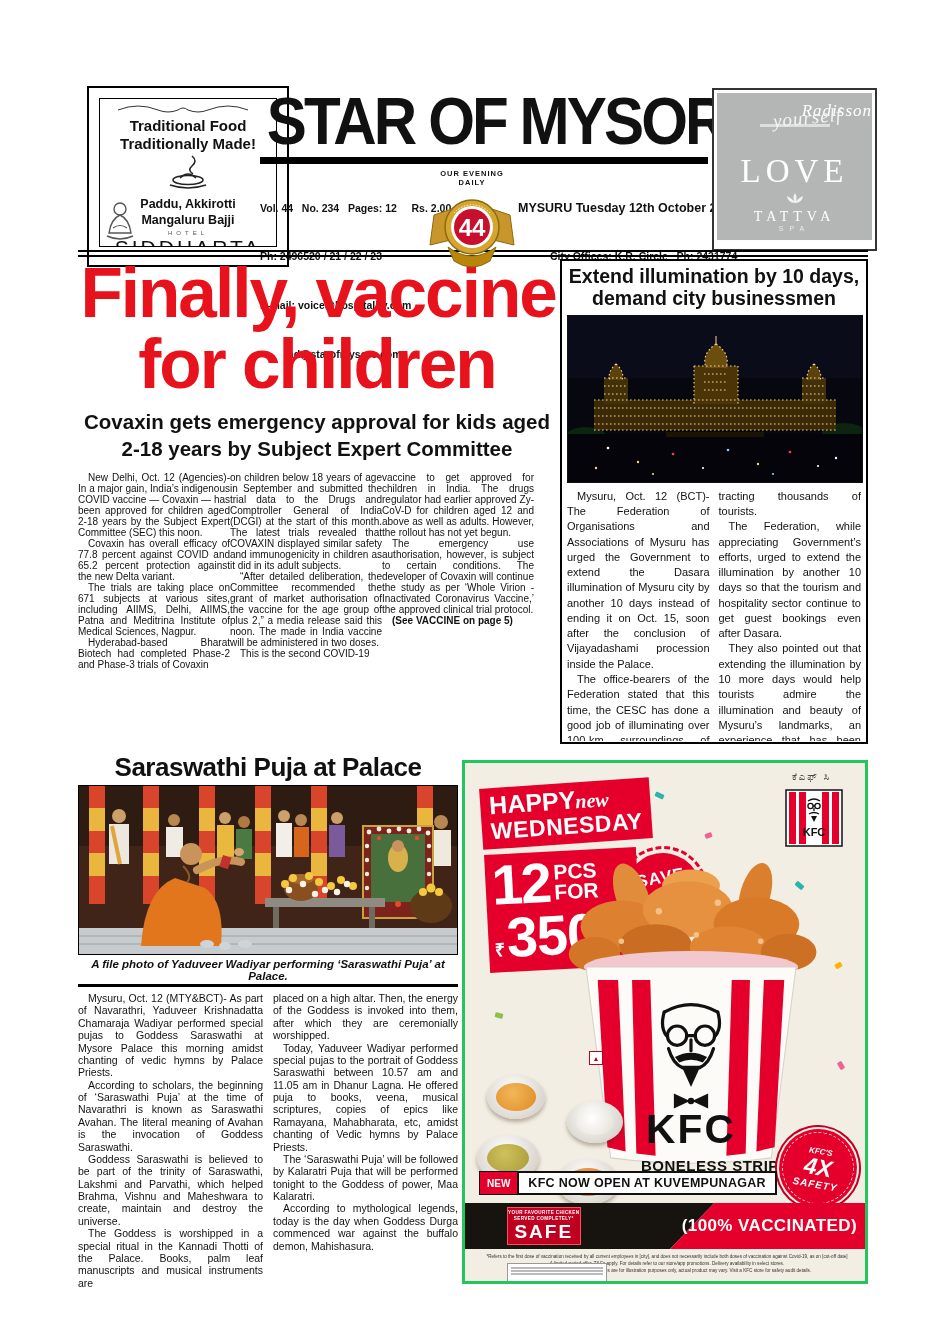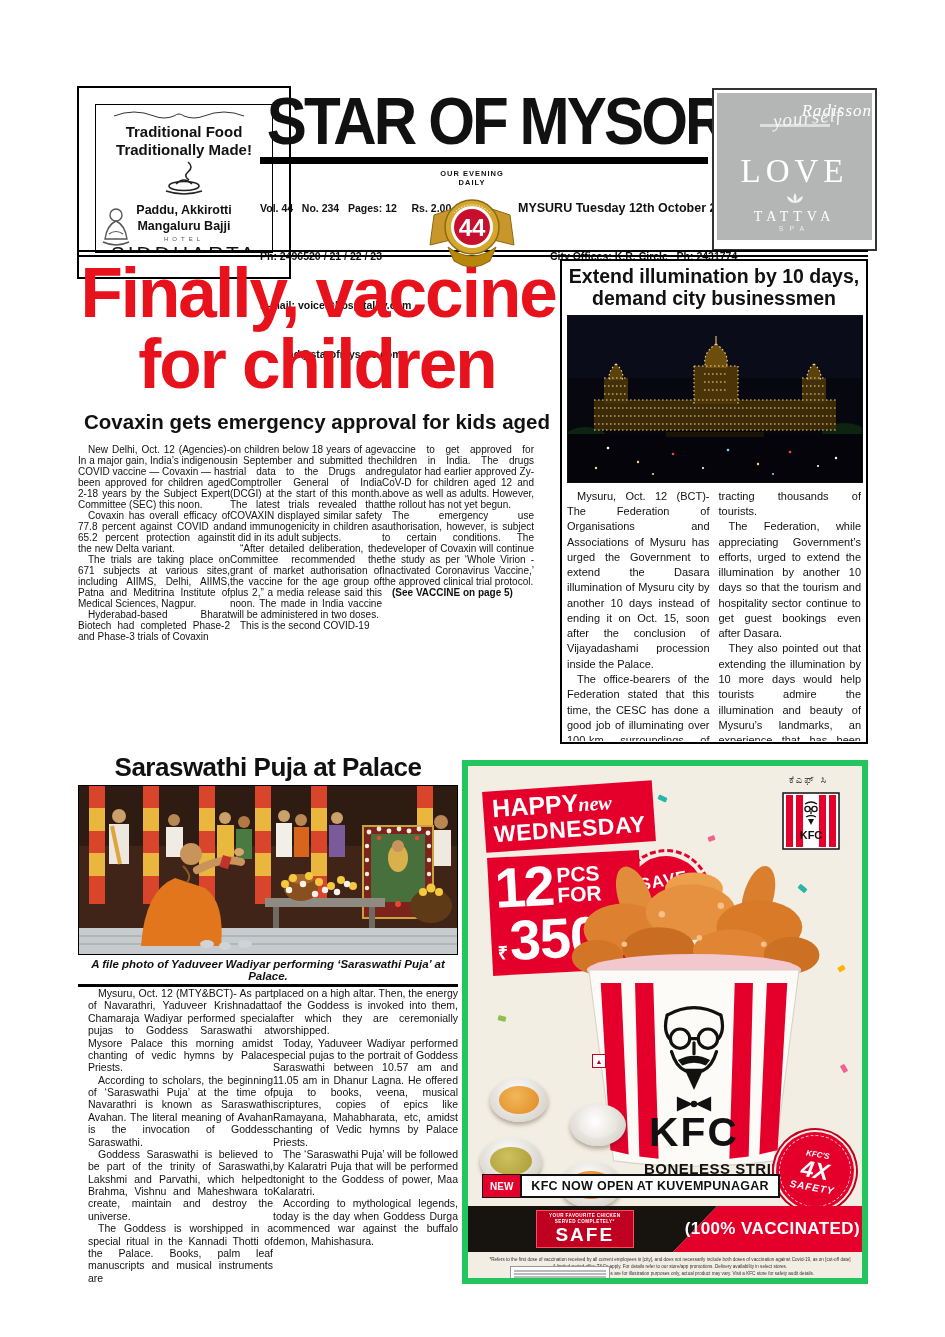--- a/index.html
+++ b/index.html
@@ -1,18 +1,18 @@
 <!DOCTYPE html>
 <html><head>
 <meta charset="utf-8">
 <style>
   html,body{margin:0;padding:0;background:#e9e9e9;}
   .page{position:relative;width:945px;height:1337px;background:#ffffff;margin:0 auto;
         font-family:"Liberation Sans",sans-serif;color:#111;overflow:hidden;}
-  #siddharta{position:absolute;left:77px;top:86px;width:178px;height:157px;border:2px solid #000;padding:16px;}
+  #siddharta{position:absolute;left:87px;top:86px;width:178px;height:157px;border:2px solid #000;padding:10px;}
   #siddharta .inner{border:1px solid #000;height:147px;text-align:center;position:relative;overflow:hidden;}
   .sid-flourish{height:8px;margin-top:2px;}
   .sid-tag{font-size:15px;font-weight:bold;line-height:1.12;margin-top:1px;}
   .sid-icon{margin:1px auto 0;}
   .sid-items{font-size:12.5px;font-weight:bold;line-height:1.2;margin-top:1px;}
   .sid-hotel{font-size:6px;letter-spacing:4px;color:#555;margin-top:2px;}
   .sid-name{font-size:21px;letter-spacing:3px;font-weight:400;font-family:"Liberation Sans",sans-serif;}
   .sid-buddha{position:absolute;left:3px;bottom:2px;}
   #masthead{position:absolute;left:260px;top:88px;width:448px;height:160px;}
   .mast-title{font-size:62px;font-weight:800;letter-spacing:-3px;white-space:nowrap;text-align:center;
@@ -52,25 +52,25 @@
          box-sizing:border-box;padding:3px 5px;background:#fff;}
   .illum-h{font-size:19.5px;font-weight:bold;text-align:center;line-height:1.12;margin:2px 0 5px;}
   .illum-photo{width:294px;height:166px;border:1px solid #111;overflow:hidden;background:#060710;}
   .illum-cols{display:flex;gap:9px;margin-top:6px;height:252px;overflow:hidden;}
   .illum-cols .col{width:143px;font-size:11px;line-height:1.39;text-align:justify;}
   
   #puja{position:absolute;left:78px;top:754px;width:380px;}
   .puja-h{font-size:26px;font-weight:bold;letter-spacing:-0.5px;line-height:1;margin:0 0 5px;text-align:center;}
   .puja-photo{width:378px;height:168px;border:1px solid #000;overflow:hidden;background:#8f2a1d;}
   .puja-cap{font-size:11.5px;font-weight:bold;font-style:italic;text-align:center;padding:3px 0 2px;
-            border-bottom:3px solid #000;}
-  .puja-cols{display:flex;gap:0;height:300px;overflow:hidden;justify-content:flex-end;}
+            border-bottom:3px solid #000;margin-bottom:5px;}
+  .puja-cols{display:flex;gap:10px;height:300px;overflow:hidden;justify-content:flex-end;}
   .puja-cols .col{width:185px;font-size:10.5px;line-height:1.18;text-align:justify;}
   
-  #kfc{position:absolute;left:462px;top:760px;width:406px;height:524px;border:6px solid #22c55e;
+  #kfc{position:absolute;left:462px;top:760px;width:406px;height:524px;border:3px solid #22c55e;
        box-sizing:border-box;background:#f3eee3;overflow:hidden;}
   .confetti{position:absolute;border-radius:1px;}
   .k-kannada{position:absolute;right:34px;top:8px;font-size:10px;letter-spacing:2px;color:#222;}
   .k-logo{position:absolute;right:22px;top:26px;}
   .k-happy{position:absolute;left:16px;top:20px;background:#e4002b;color:#fff;padding:5px 9px 6px;
            transform:rotate(-4deg);line-height:1;}
   .k-happy .l1{font-size:25px;font-weight:800;}
   .k-happy .l1 em{font-family:"Liberation Serif",serif;font-style:italic;font-weight:bold;font-size:20px;letter-spacing:0;}
   .k-happy .l2{font-size:23px;font-weight:800;letter-spacing:0.5px;margin-top:2px;}
   .k-price{position:absolute;left:22px;top:88px;width:140px;background:#e4002b;color:#fff;
@@ -104,21 +104,21 @@
   .k-4x .b2{font-size:23px;font-weight:800;font-style:italic;line-height:1;}
   .k-4x .b3{font-size:10px;font-weight:bold;font-style:italic;letter-spacing:1px;}
   .k-newline{position:absolute;left:14px;top:408px;display:flex;align-items:stretch;}
   .new-tag{background:#e4002b;color:#fff;font-size:10px;font-weight:bold;display:flex;align-items:center;
            padding:0 7px;border:1px solid #111;border-right:none;}
   .open-strip{border:2px solid #111;background:#fff;color:#111;font-weight:800;font-size:12.5px;
               padding:3px 9px;letter-spacing:0.3px;}
   .k-band{position:absolute;left:0;top:440px;width:402px;height:46px;}
   .band-black{position:absolute;inset:0;background:#17130f;clip-path:polygon(0 0,62% 0,51% 100%,0 100%);}
   .band-red{position:absolute;inset:0;background:#e4002b;clip-path:polygon(62% 0,100% 0,100% 100%,51% 100%);}
-  .safe-box{position:absolute;left:68px;top:4px;background:#c00020;border:1px solid #ff4d5e;padding:2px 12px 3px;
+  .safe-box{position:absolute;left:42px;top:4px;background:#c00020;border:1px solid #ff4d5e;padding:2px 0 3px;
             color:#fff;text-align:center;}
   .safe-small{font-size:4.6px;font-weight:bold;letter-spacing:0.4px;line-height:1.3;}
   .safe-word{font-size:19px;font-weight:800;letter-spacing:2px;line-height:1;}
   .vacc{position:absolute;right:10px;top:13px;color:#fff;font-weight:800;font-size:17px;letter-spacing:0.4px;}
   .k-disc{position:absolute;left:6px;top:490px;width:392px;font-size:4.6px;color:#333;text-align:center;line-height:1.55;}
   .greek-box{position:absolute;left:42px;top:500px;width:92px;height:15px;border:1px solid #999;background:#fff;padding:2px 3px;}
   .greek-box i{display:block;height:2px;background:#bbb;margin:1px 0;}
   svg text{font-family:"Liberation Sans",sans-serif;}
 </style>
 </head>
@@ -201,20 +201,21 @@
     </div>
   </div>
 
   <div id="rule-main"></div>
 
   <div id="lead">
     <div class="lead-h1">Finally, vaccine</div>
     <div class="lead-h1">for children</div>
     <div class="lead-sub">
       <div>Covaxin gets emergency approval for kids aged</div>
+      <div>2-18 years by Subject Expert Committee</div>
     </div>
     <div class="lead-cols">
       <div class="col">
         <p>New Delhi, Oct. 12 (Agencies)- In a major gain, India’s indigenous COVID vaccine — Covaxin — has been approved for children aged 2-18 years by the Subject Expert Committee (SEC) this noon.</p>
         <p>Covaxin has overall efficacy of 77.8 percent against COVID and 65.2 percent protection against the new Delta variant.</p>
         <p>The trials are taking place on 671 subjects at various sites, including AIIMS, Delhi, AIIMS, Patna and Meditrina Institute of Medical Sciences, Nagpur.</p>
         <p>Hyderabad-based Bharat Biotech had completed Phase-2 and Phase-3 trials of Covaxin</p>
       </div>
       <div class="col">
         <p class="noindent">on children below 18 years of age in September and submitted the trial data to the Drugs and Comptroller General of India (DCGI) at the start of this month. The latest trials revealed that COVAXIN displayed similar safety and immunogenicity in children as it did in its adult subjects.</p>

